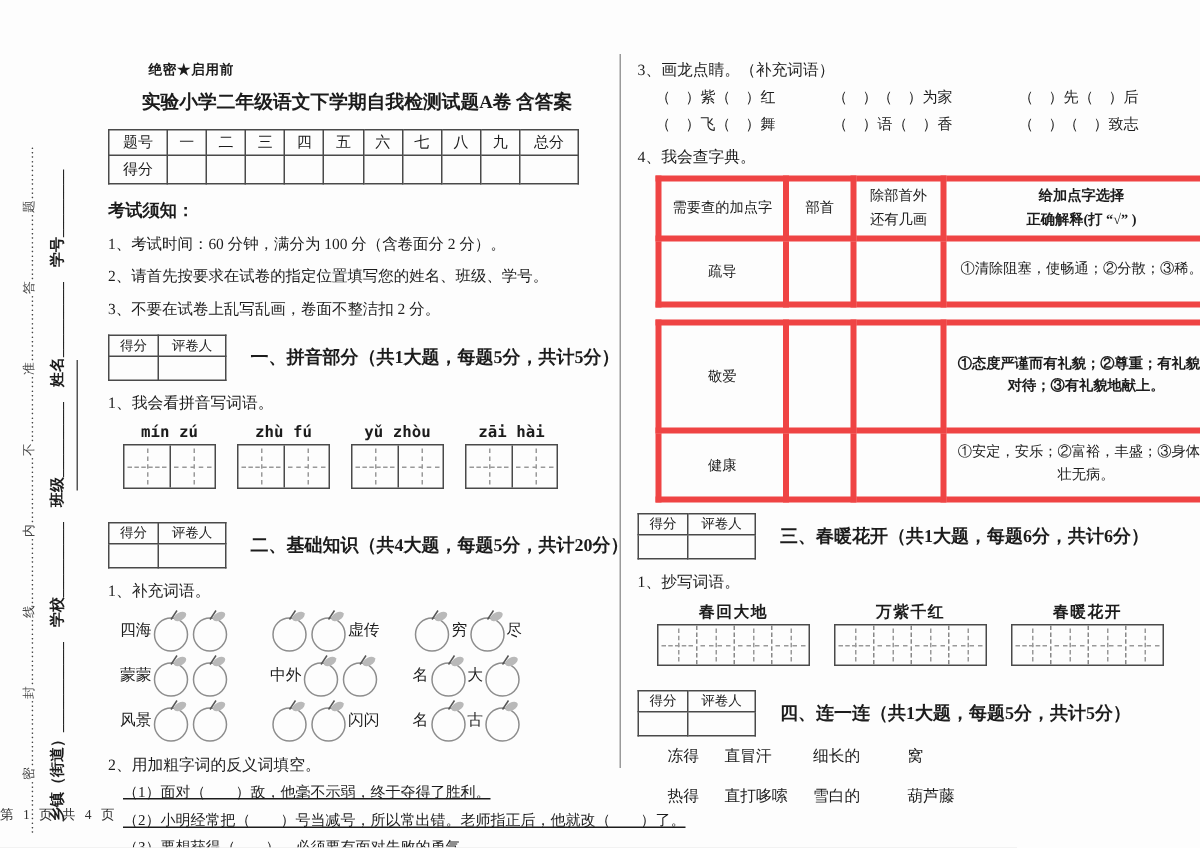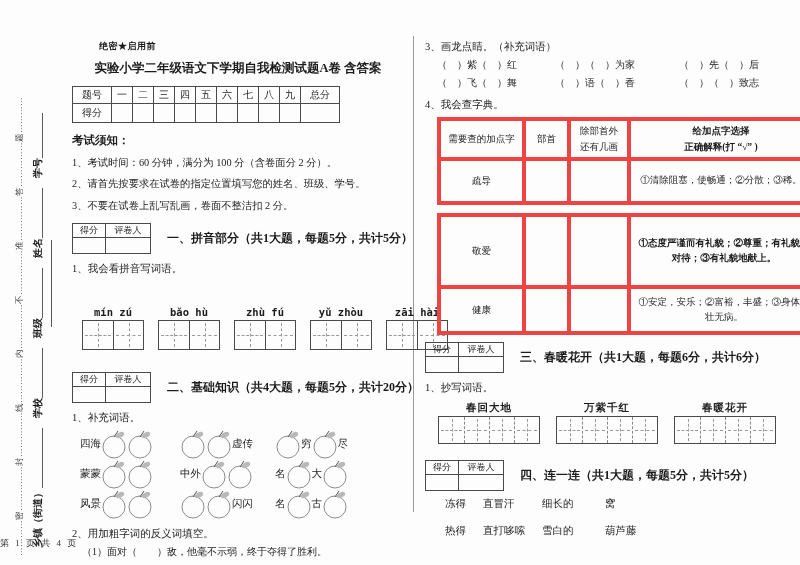--- a/index.html
+++ b/index.html
@@ -12,51 +12,51 @@
              transform-origin:0 0;font-size:10px;font-weight:bold;white-space:nowrap;overflow:hidden;}
   .margin-line{position:absolute;left:51px;top:240px;width:1px;height:87px;background:#555;}
   .col-divider{position:absolute;left:413px;top:36px;width:1px;height:476px;background:#9a9a9a;}
   
   .col-left{position:absolute;left:72px;top:40px;width:332px;}
   .col-right{position:absolute;left:425px;top:38px;width:368px;}
   .secret{font-size:9px;font-weight:bold;letter-spacing:.5px;padding-left:27px;}
   .title{font-size:12.5px;font-weight:bold;text-align:center;margin-top:7px;white-space:nowrap;}
   
   table{border-collapse:collapse;}
-  .score-table{width:268px;margin-top:9px;table-layout:fixed;}
+  .score-table{width:314px;margin-top:9px;table-layout:fixed;}
   .score-table td{border:1px solid #4a4a4a;font-size:10px;text-align:center;height:16px;padding:0;}
   .score-table tr+tr td{height:18px;}
   .w38{width:38px;}
   .notice-h{font-size:11.5px;font-weight:bold;margin-top:10px;}
   .notice-item{font-size:10.3px;margin-top:7.5px;white-space:nowrap;}
   
   .sec-row{display:flex;align-items:center;margin-top:10px;}
   .gbox{border-collapse:collapse;flex:none;}
   .gbox td{border:1px solid #4a4a4a;font-size:9px;text-align:center;padding:0 3px;height:13px;}
   .gbox tr+tr td{height:15px;}
   .gb-s{width:26px;}.gb-g{width:38px;}
   .sec-h{font-weight:bold;font-size:12px;margin-left:16px;white-space:nowrap;}
   .q{font-size:10.5px;margin-top:8px;white-space:nowrap;}
   
   .pin-row{display:flex;gap:14px;margin-top:6px;padding-left:10px;}
   .pin-group{width:62px;}
-  .pin{font-family:"DejaVu Sans Mono",monospace;font-size:10.5px;font-weight:bold;text-align:center;margin-bottom:2px;white-space:nowrap;margin-top:24px;}
+  .pin{font-family:"DejaVu Sans Mono",monospace;font-size:10.5px;font-weight:bold;text-align:center;margin-bottom:2px;white-space:nowrap;}
   .tpair{display:flex;border:1.5px solid #4a4a4a;width:62px;box-sizing:border-box;}
   .tcell{position:relative;box-sizing:border-box;}
   .tpair .tcell{width:30px;height:28px;}
   .tpair .tcell+.tcell{border-left:1px solid #4a4a4a;}
   .tcell::before{content:"";position:absolute;left:50%;top:2px;bottom:2px;border-left:1px dashed #999;}
   .tcell::after{content:"";position:absolute;top:50%;left:2px;right:2px;border-top:1px dashed #999;}
   
   .apple-grid{margin-top:4px;padding-left:8px;}
   .apple-row{display:flex;}
   .apple-item{display:flex;align-items:center;font-size:10.5px;white-space:nowrap;}
   .ai-c1{width:100px;}.ai-c2{width:95px;}
   .apple-item svg{flex:none;}
-  .q2-line{font-size:10px;margin-top:4.5px;padding-left:10px;white-space:nowrap;}
+  .q2-line{font-size:10px;margin-top:4.5px;padding-left:10px;white-space:nowrap;text-decoration:underline;}
   
   .phrase-line{display:flex;font-size:10px;margin-top:4px;padding-left:12px;white-space:nowrap;}
   .phrase-line span{flex:none;}
   .ph1{width:118px;}.ph2{width:124px;}
   .dict-table{margin-left:12px;margin-top:5px;table-layout:fixed;width:350px;}
   .dict-table td{border:4px solid #ef4444;font-size:9.5px;text-align:center;padding:2px 3px;vertical-align:middle;}
   .dict-table .exp{text-align:center;line-height:1.65;padding:3px 6px;}
   .dc1{width:75px;}.dc2{width:35px;}.dc3{width:50px;}.dc4{width:174px;font-weight:bold;}
   .dict-h{line-height:1.7;}
   .dict-word{font-size:10px;}
@@ -144,27 +144,20 @@
 
     <div class="pin-row">
       <div class="pin-group">
         <div class="pin">mín zú</div>
         <div class="tpair">
             <div class="tcell"></div>
             <div class="tcell"></div>
           </div>
       </div>
       <div class="pin-group">
-        <div class="pin">bǎo hù</div>
-        <div class="tpair">
-            <div class="tcell"></div>
-            <div class="tcell"></div>
-          </div>
-      </div>
-      <div class="pin-group">
         <div class="pin">zhù fú</div>
         <div class="tpair">
             <div class="tcell"></div>
             <div class="tcell"></div>
           </div>
       </div>
       <div class="pin-group">
         <div class="pin">yǔ zhòu</div>
         <div class="tpair">
             <div class="tcell"></div>

